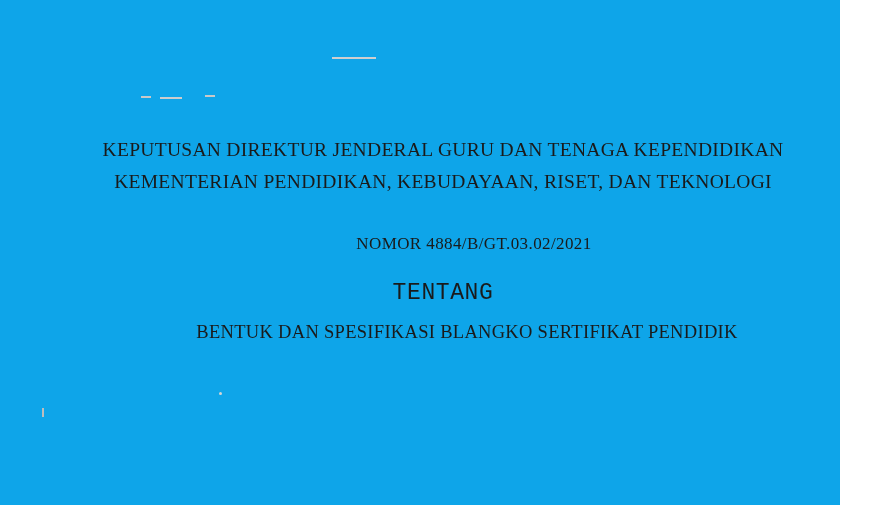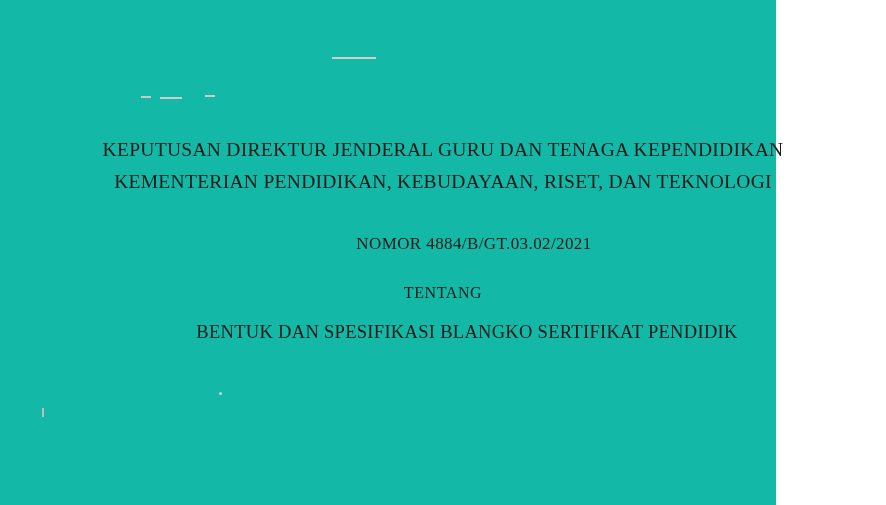--- a/index.html
+++ b/index.html
@@ -9,23 +9,23 @@
   body {
     width: 886px;
     height: 505px;
     background: #ffffff;
     font-family: "Liberation Serif", serif;
     color: #1a1a1a;
     overflow: hidden;
   }
   .page {
     position: relative;
-    width: 776px;
+    width: 840px;
     height: 505px;
-    background: #14b8a6;
+    background: #0ea5e9;
   }
   
   .artifact {
     position: absolute;
     background: #d8d8d8;
   }
   .artifact-top-line {
     left: 332px;
     top: 57px;
     width: 44px;
@@ -105,23 +105,24 @@
     font-size: 17px;
     line-height: 22px;
     letter-spacing: 0.4px;
     padding-left: 31px;
   }
   .tentang {
     position: absolute;
     left: 0;
     top: 283px;
     width: 886px;
-    font-size: 16px;
+    font-size: 23px;
     line-height: 20px;
     letter-spacing: 0.6px;
+    font-family: Liberation Mono, monospace;
   }
   .subject {
     position: absolute;
     left: 0;
     top: 322px;
     width: 886px;
     font-size: 18.5px;
     line-height: 21px;
     letter-spacing: 0.3px;
     padding-left: 24px;

